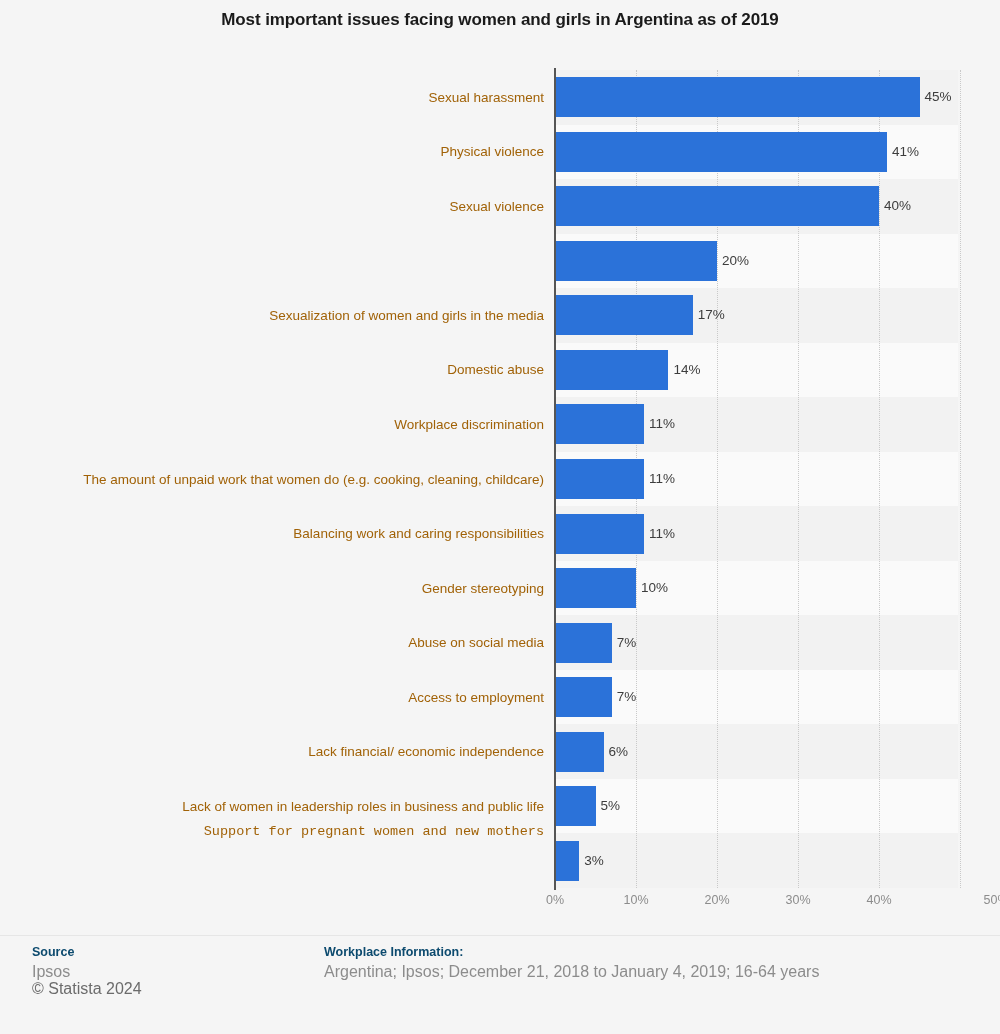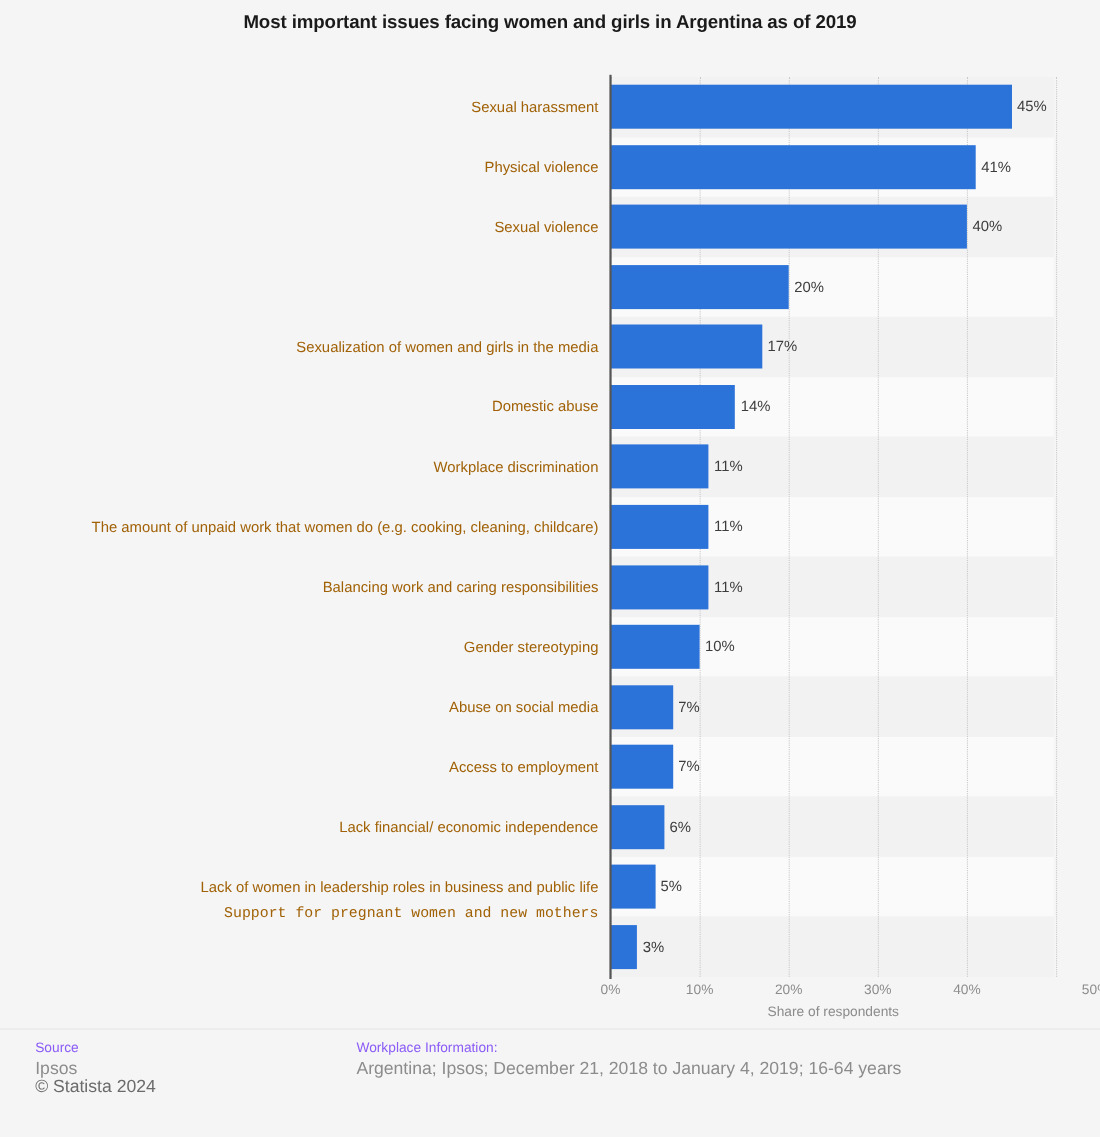--- a/index.html
+++ b/index.html
@@ -110,21 +110,21 @@
   #footer-divider {
     position: absolute;
     left: 0; top: 935px;
     width: 1000px; height: 1px;
     background: #e6e6e6;
   }
   #footer { position: absolute; left: 0; top: 945px; width: 1000px; }
   #source-col { position: absolute; left: 32px; top: 0; width: 280px; }
   #addinfo-col { position: absolute; left: 324px; top: 0; width: 650px; }
   .foot-head {
-    font-size: 12.5px; font-weight: normal; color: #8b5cf6;
+    font-size: 12.5px; font-weight: bold; color: #0c4a6e;
     margin-bottom: 4px;
   }
   .foot-line {
     font-size: 16px; color: #8c8c8c; line-height: 17px;
   }
   .foot-line.copy { color: #6b6b6b; }
 </style>
 </head>
 <body>
 
@@ -212,21 +212,20 @@
     </div>
 
   <div id="xaxis">
       <div class="xtick" style="left: 555px;">0%</div>
       <div class="xtick" style="left: 636px;">10%</div>
       <div class="xtick" style="left: 717px;">20%</div>
       <div class="xtick" style="left: 798px;">30%</div>
       <div class="xtick" style="left: 879px;">40%</div>
       <div class="xtick" style="left: 996px;">50%</div>
     </div>
-  <div id="xlabel">Share of respondents</div>
 
   <div id="footer-divider"></div>
   <div id="footer">
     <div id="source-col">
       <div class="foot-head">Source</div>
       <div class="foot-line">Ipsos</div>
       <div class="foot-line copy">© Statista 2024</div>
     </div>
     <div id="addinfo-col">
       <div class="foot-head">Workplace Information:</div>

